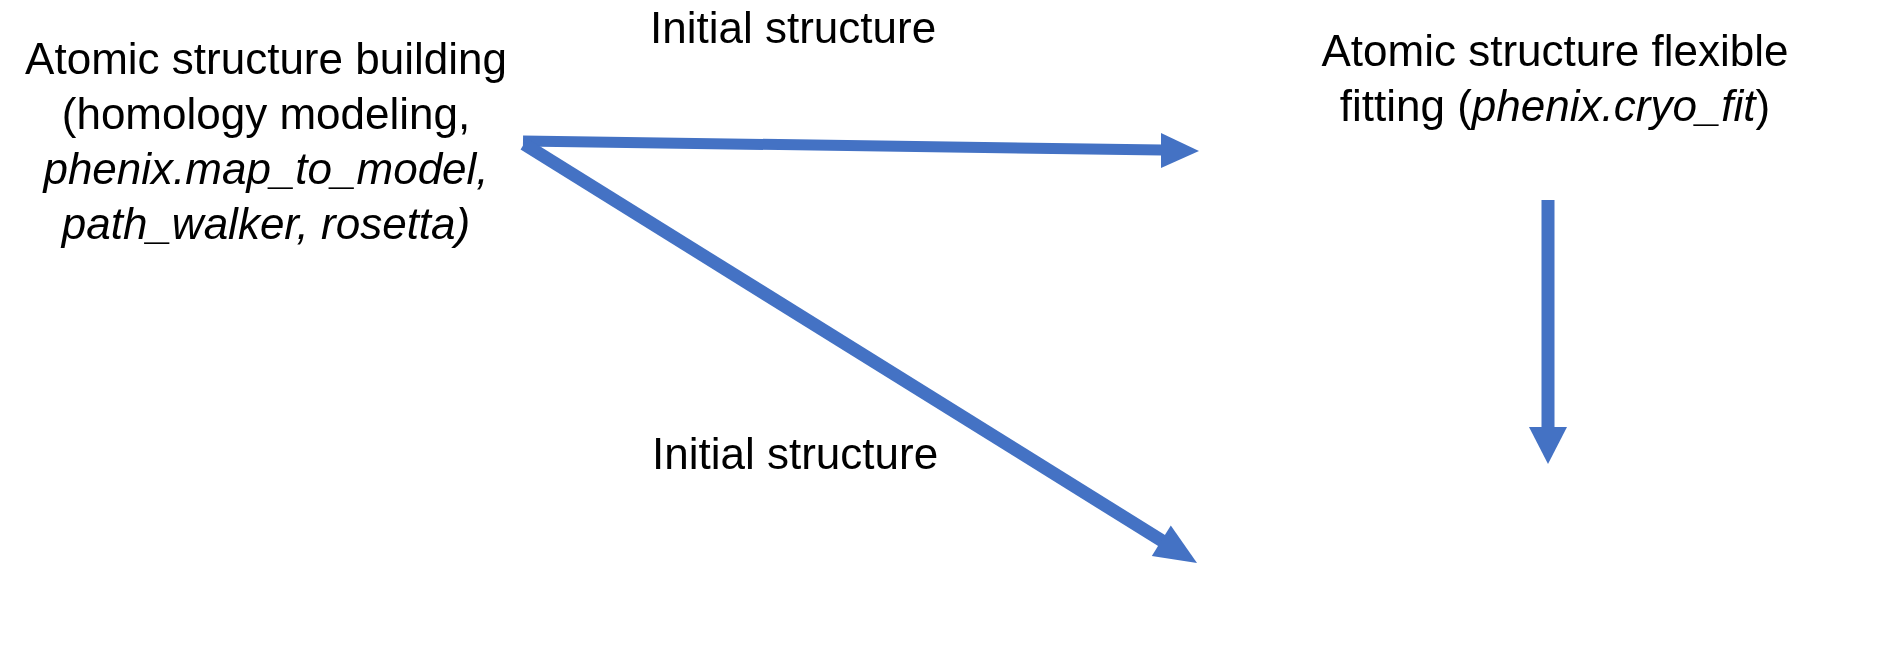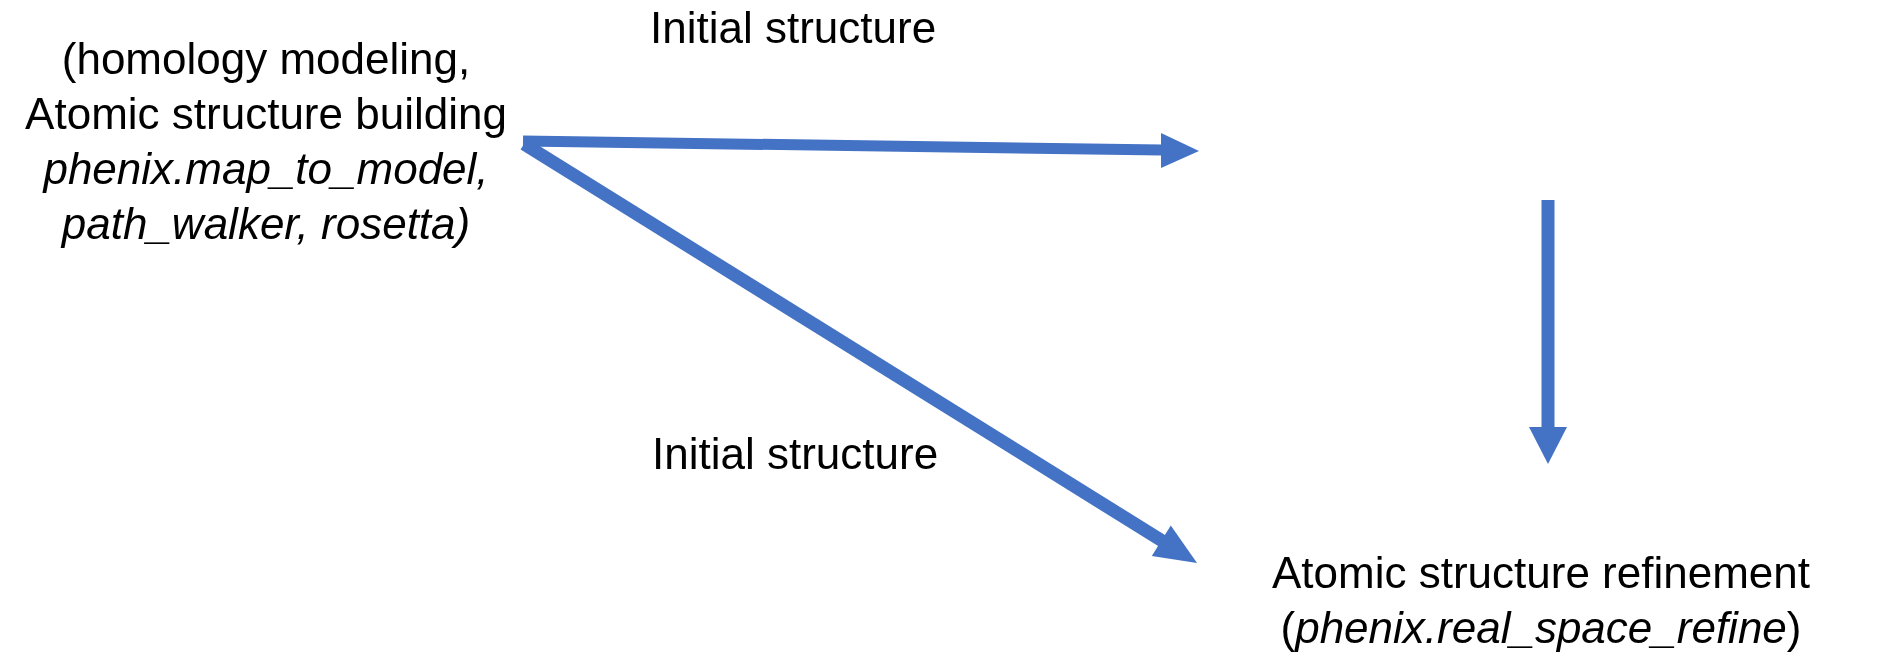--- a/index.html
+++ b/index.html
@@ -53,33 +53,33 @@
       <line x1="524" y1="144" x2="1164" y2="542" stroke="#4472C4" stroke-width="13"></line>
       <polygon points="1197,563 1151.8,556.1 1170.8,525.5" fill="#4472C4"></polygon>
     </g>
     <g>
       <line x1="1548" y1="200" x2="1548" y2="429" stroke="#4472C4" stroke-width="13"></line>
       <polygon points="1548,464 1529,427 1567,427" fill="#4472C4"></polygon>
     </g>
   </svg>
 
   <div id="building-node" class="textblock center">
+    <div>Atomic structure building</div>
     <div>(homology modeling,</div>
-    <div>Atomic structure building</div>
     <div class="italic">phenix.map_to_model,</div>
     <div class="italic">path_walker, rosetta)</div>
   </div>
 
   <div id="label-different" class="textblock">
     <div>Initial structure</div>
   </div>
 
+  <div id="fitting-node" class="textblock center">
+    <div>Atomic structure flexible</div>
+    <div><span>fitting (</span><span class="italic">phenix.cryo_fit</span><span>)</span></div>
+  </div>
 
   <div id="label-similar" class="textblock">
     <div>Initial structure</div>
   </div>
 
-  <div id="refinement-node" class="textblock center">
-    <div>Atomic structure refinement</div>
-    <div><span>(</span><span class="italic">phenix.real_space_refine</span><span>)</span></div>
-  </div>
 
 </div>
 
 </body></html>

